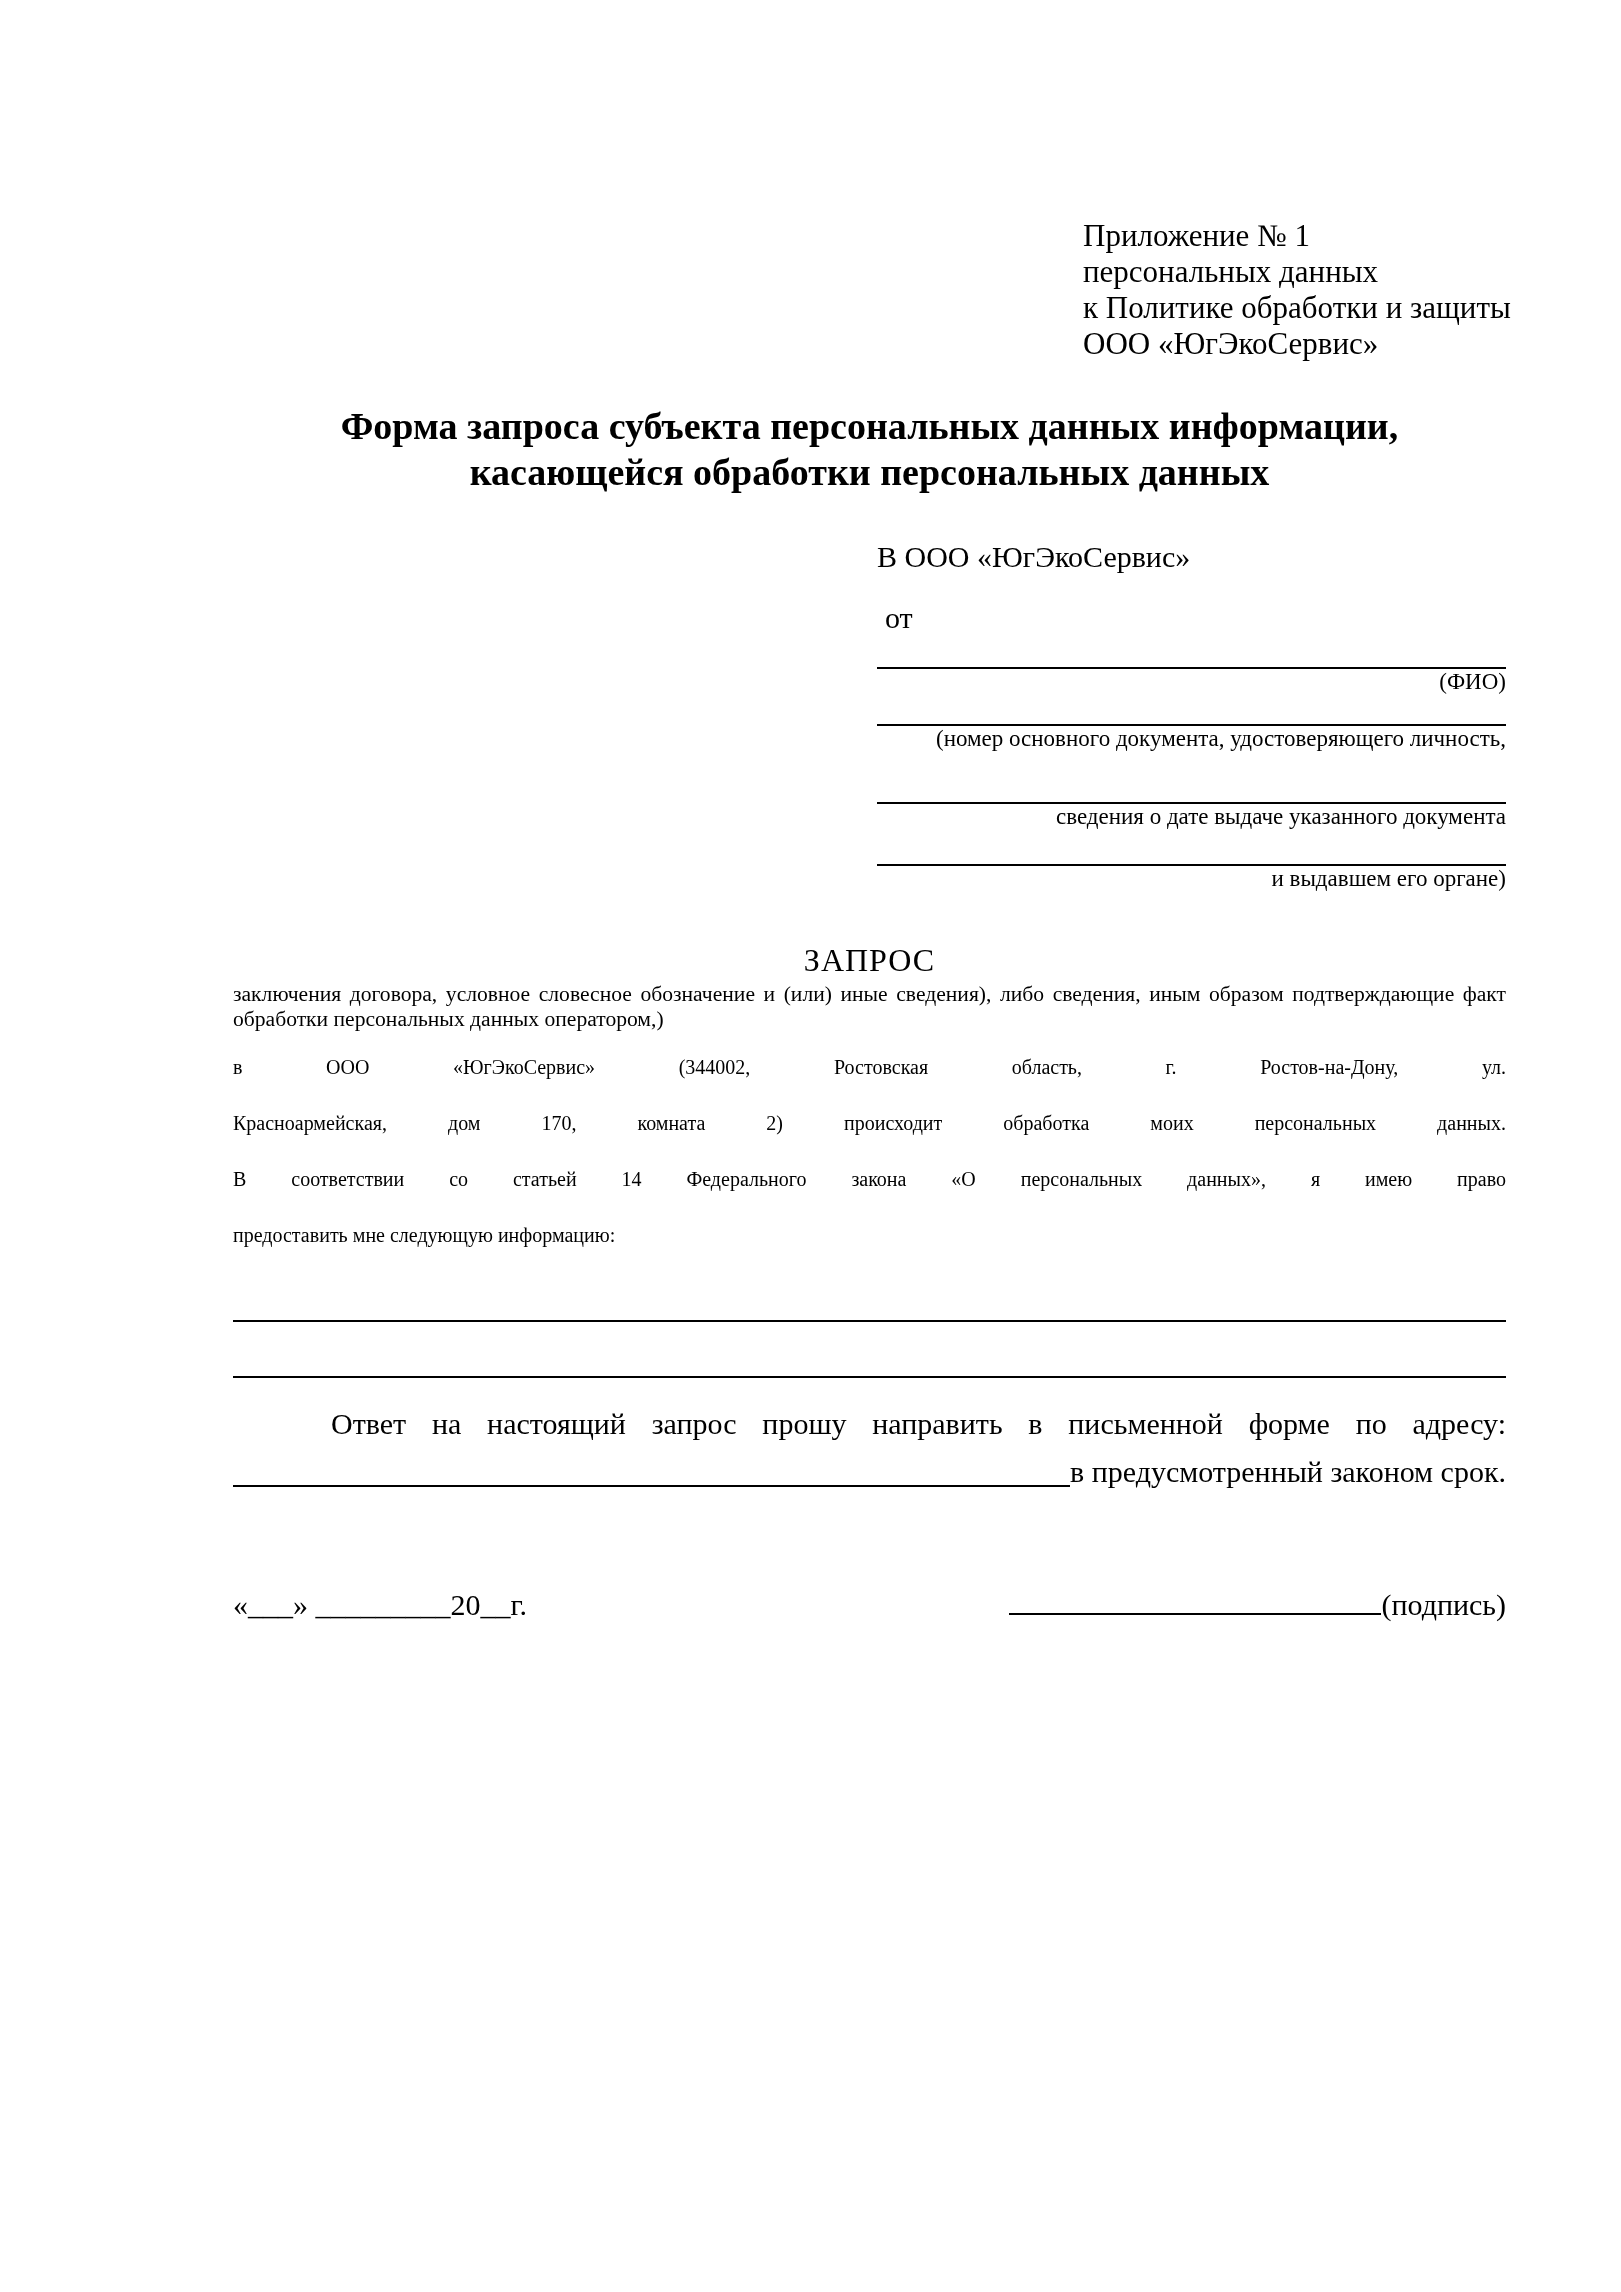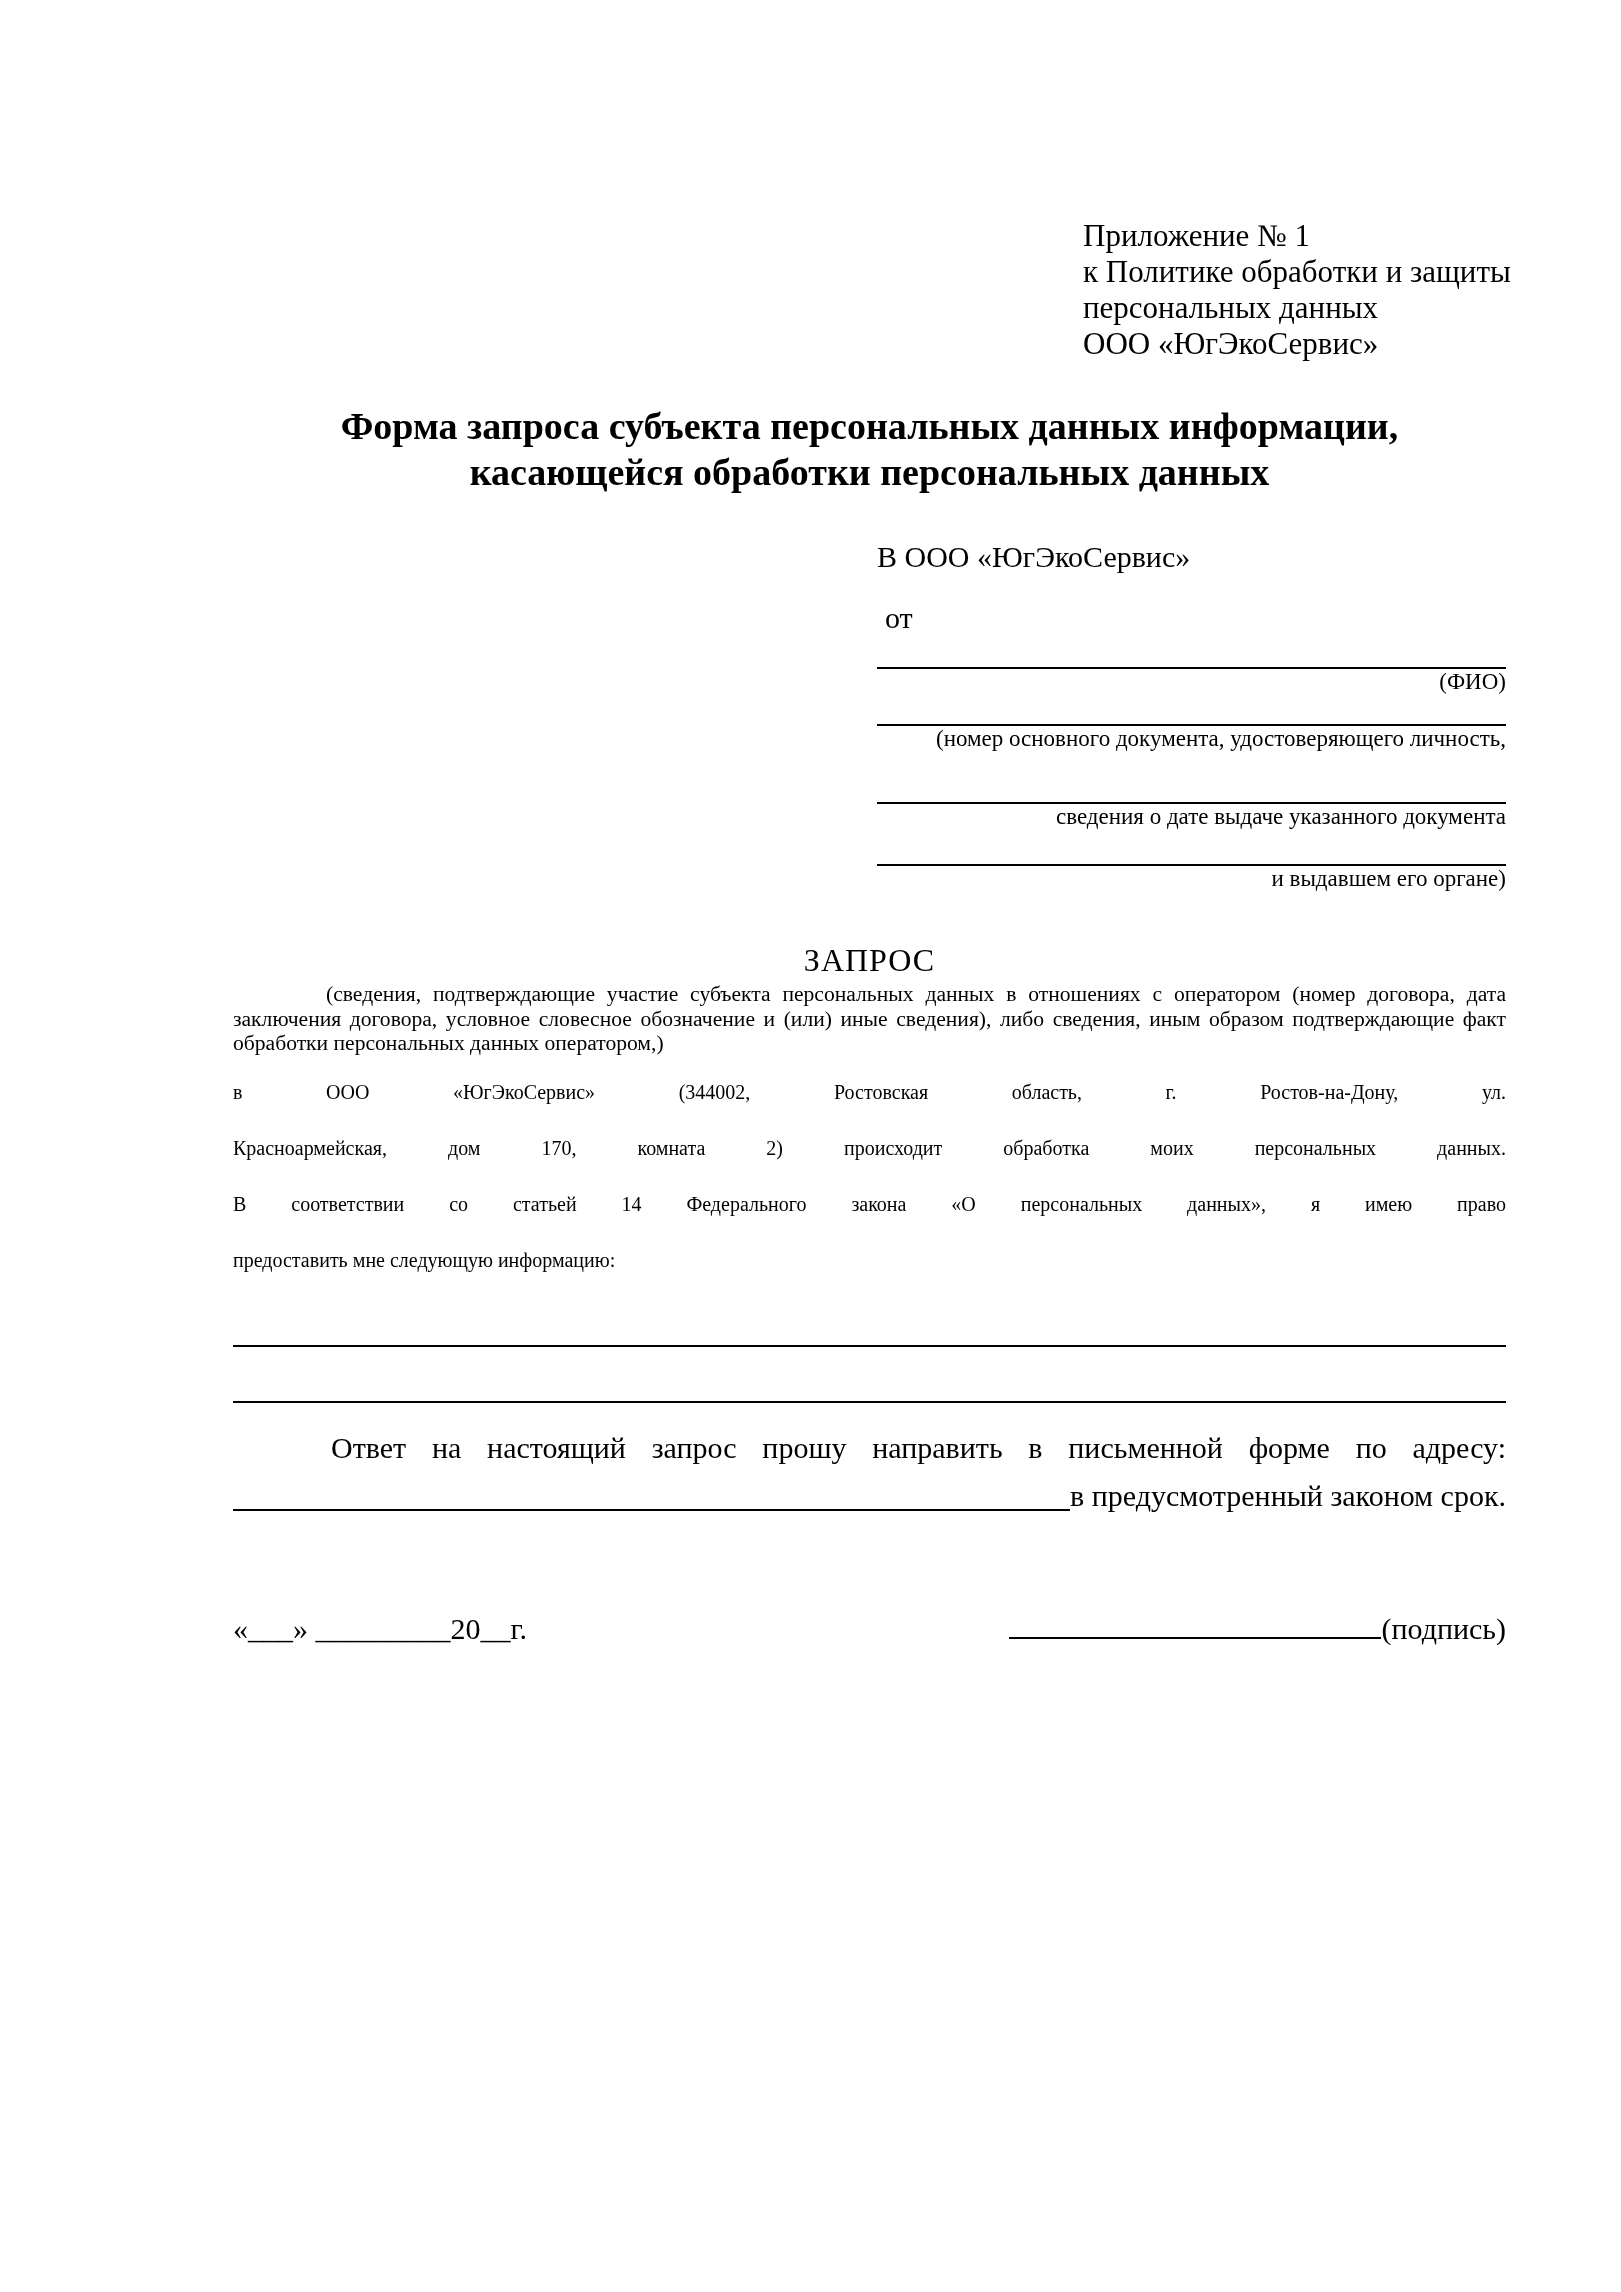--- a/index.html
+++ b/index.html
@@ -116,22 +116,22 @@
   }
 </style>
 </head>
 <body>
 
 <div class="page">
   <div class="content">
 
     <div class="appendix">
       <div>Приложение № 1</div>
+      <div>персональных данных</div>
       <div>к Политике обработки и защиты</div>
-      <div>персональных данных</div>
       <div>ООО «ЮгЭкоСервис»</div>
     </div>
 
     <div class="doc-title">
       <div>Форма запроса субъекта персональных данных информации,</div>
       <div>касающейся обработки персональных данных</div>
     </div>
 
     <div class="addr">
       <div class="to">В ООО «ЮгЭкоСервис»</div>
@@ -147,21 +147,20 @@
       <div class="caption">сведения о дате выдаче указанного документа</div>
 
       <div class="fill-line fl-4"></div>
       <div class="caption">и выдавшем его органе)</div>
     </div>
 
     <div class="request-heading">ЗАПРОС</div>
 
 
     <div class="fineprint">
-      <div class="fp-just fp-indent">(сведения, подтверждающие участие субъекта персональных данных в отношениях с оператором (номер договора, дата</div>
       <div class="fp-just">заключения договора, условное словесное обозначение и (или) иные сведения), либо сведения, иным образом подтверждающие факт</div>
       <div class="fp-last">обработки персональных данных оператором,)</div>
     </div>
 
     <div class="bodytext">
       <div class="jline">в ООО «ЮгЭкоСервис» (344002, Ростовская область, г. Ростов-на-Дону, ул.</div>
       <div class="jline">Красноармейская, дом 170, комната 2) происходит обработка моих персональных данных.</div>
       <div class="jline">В соответствии со статьей 14 Федерального закона «О персональных данных», я имею право</div>
       <div class="lastline">предоставить мне следующую информацию:</div>
     </div>

